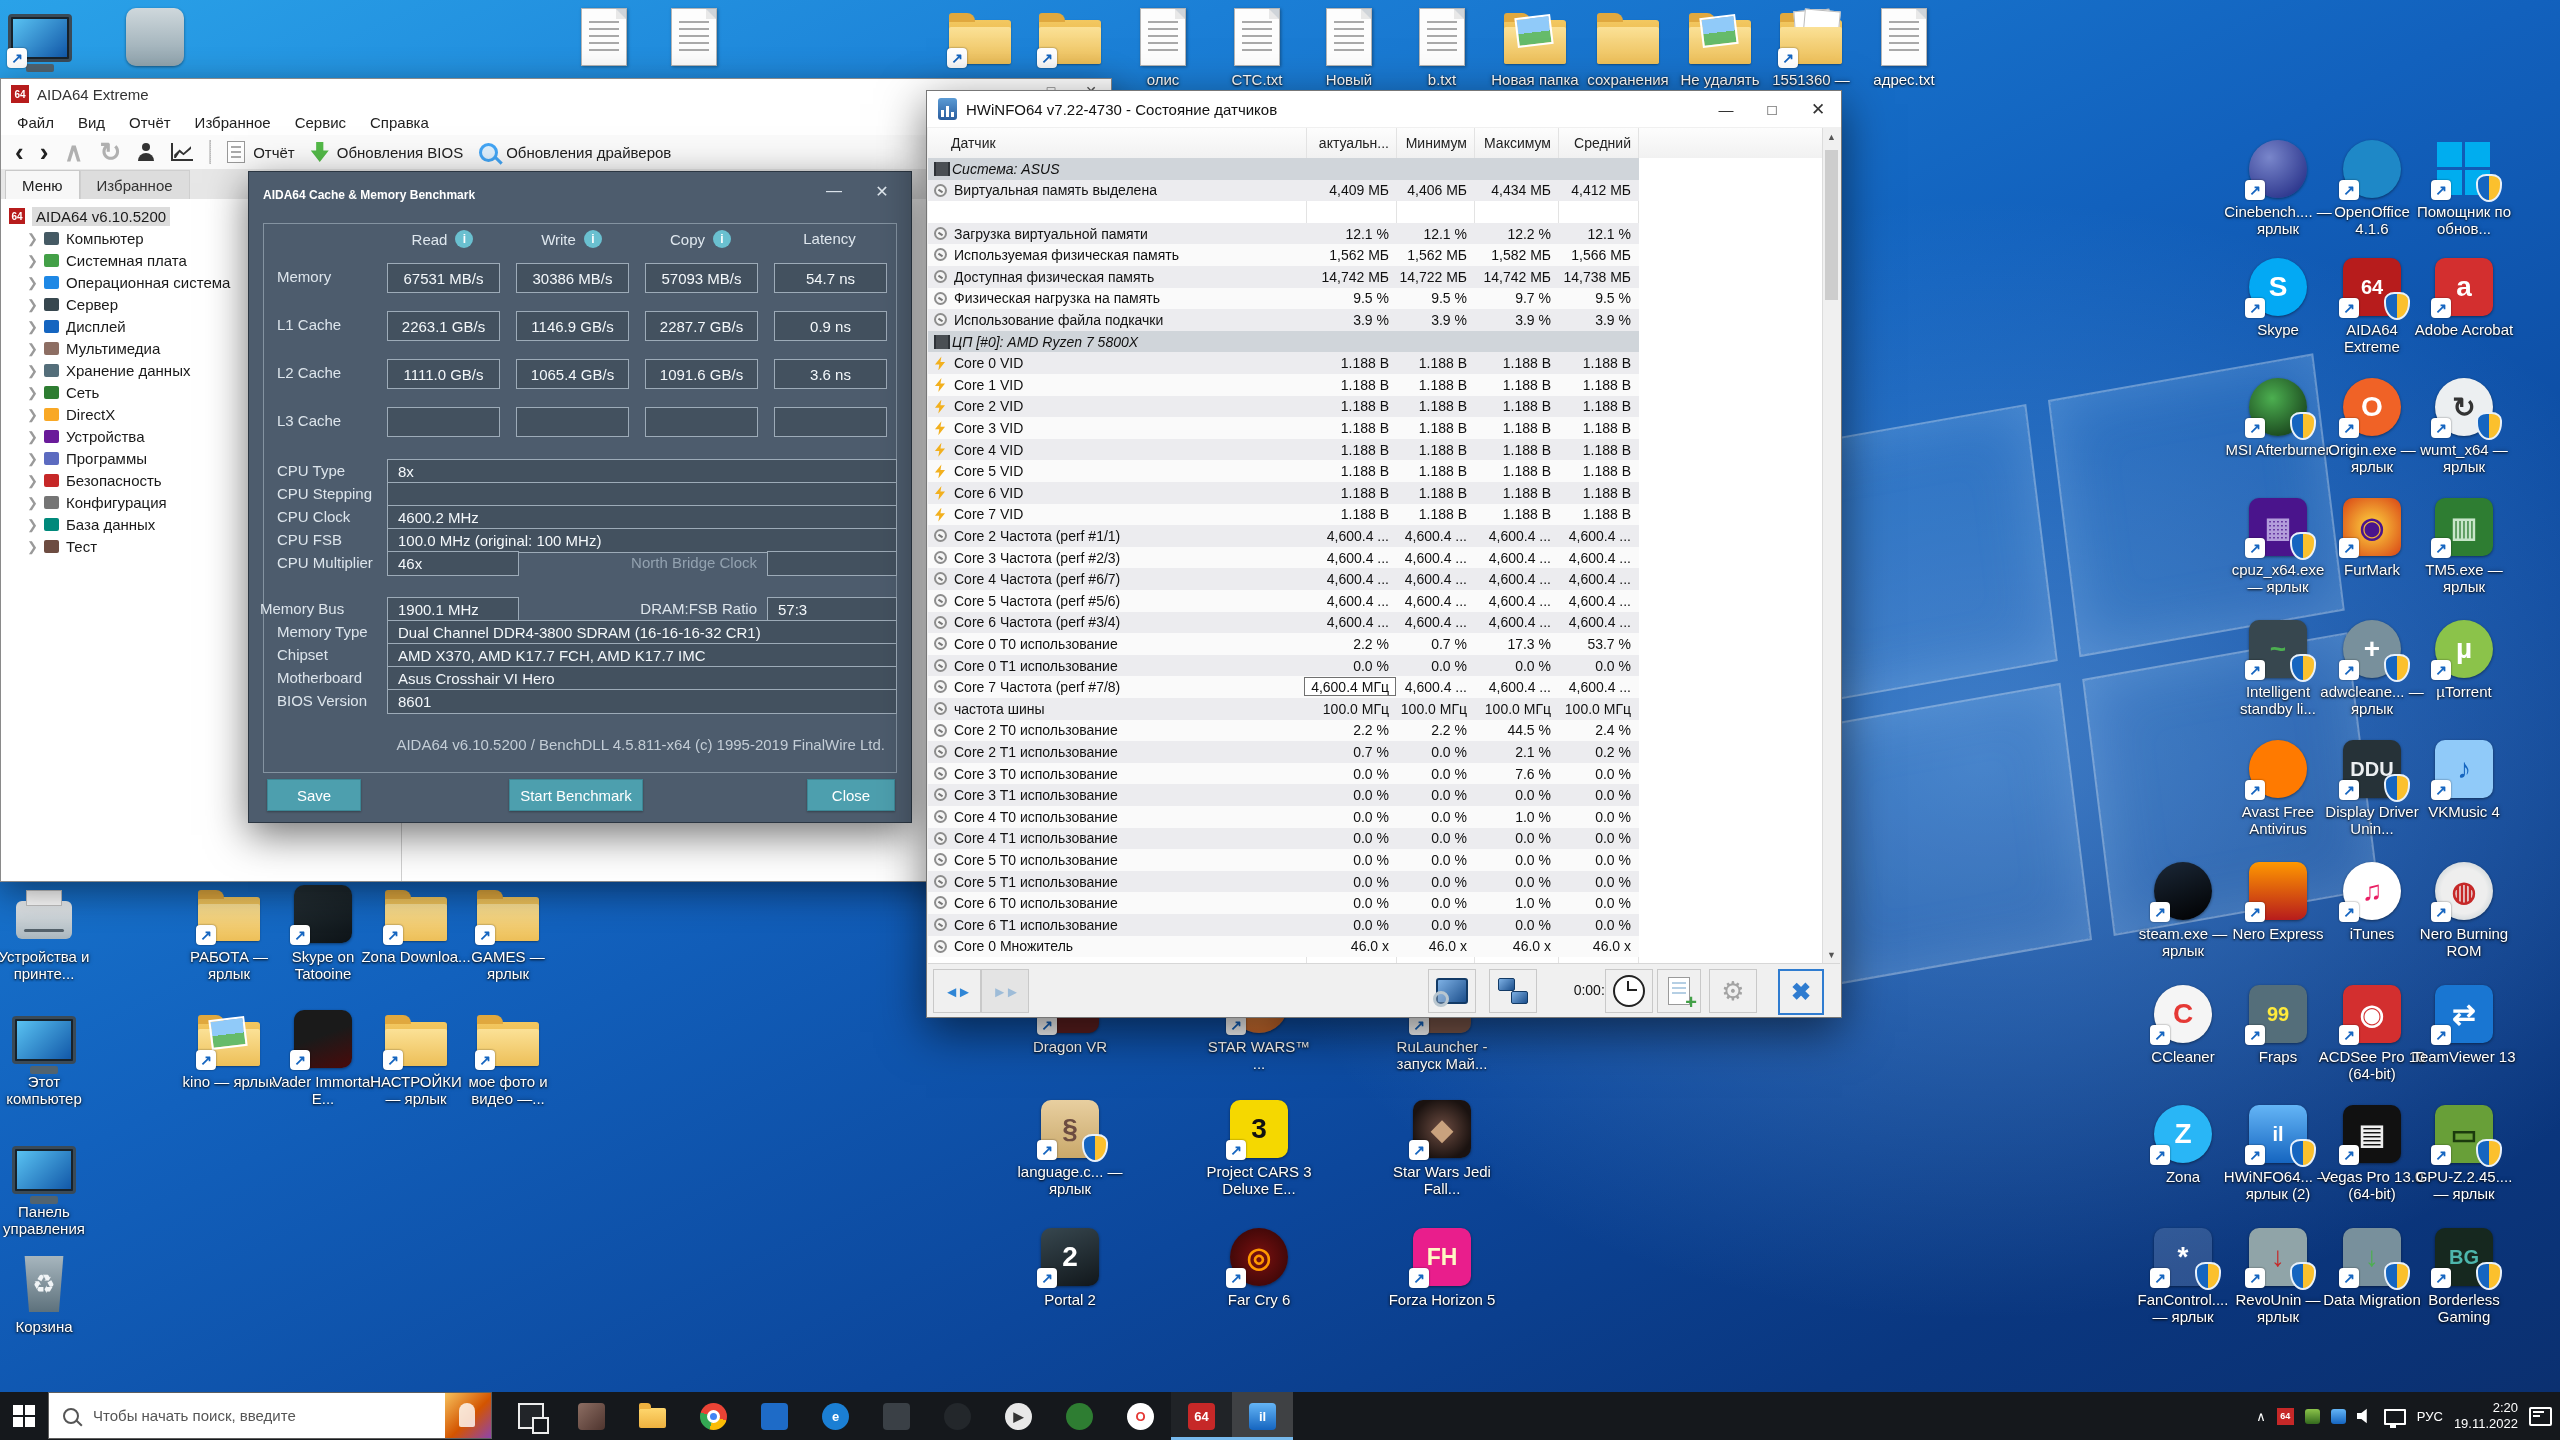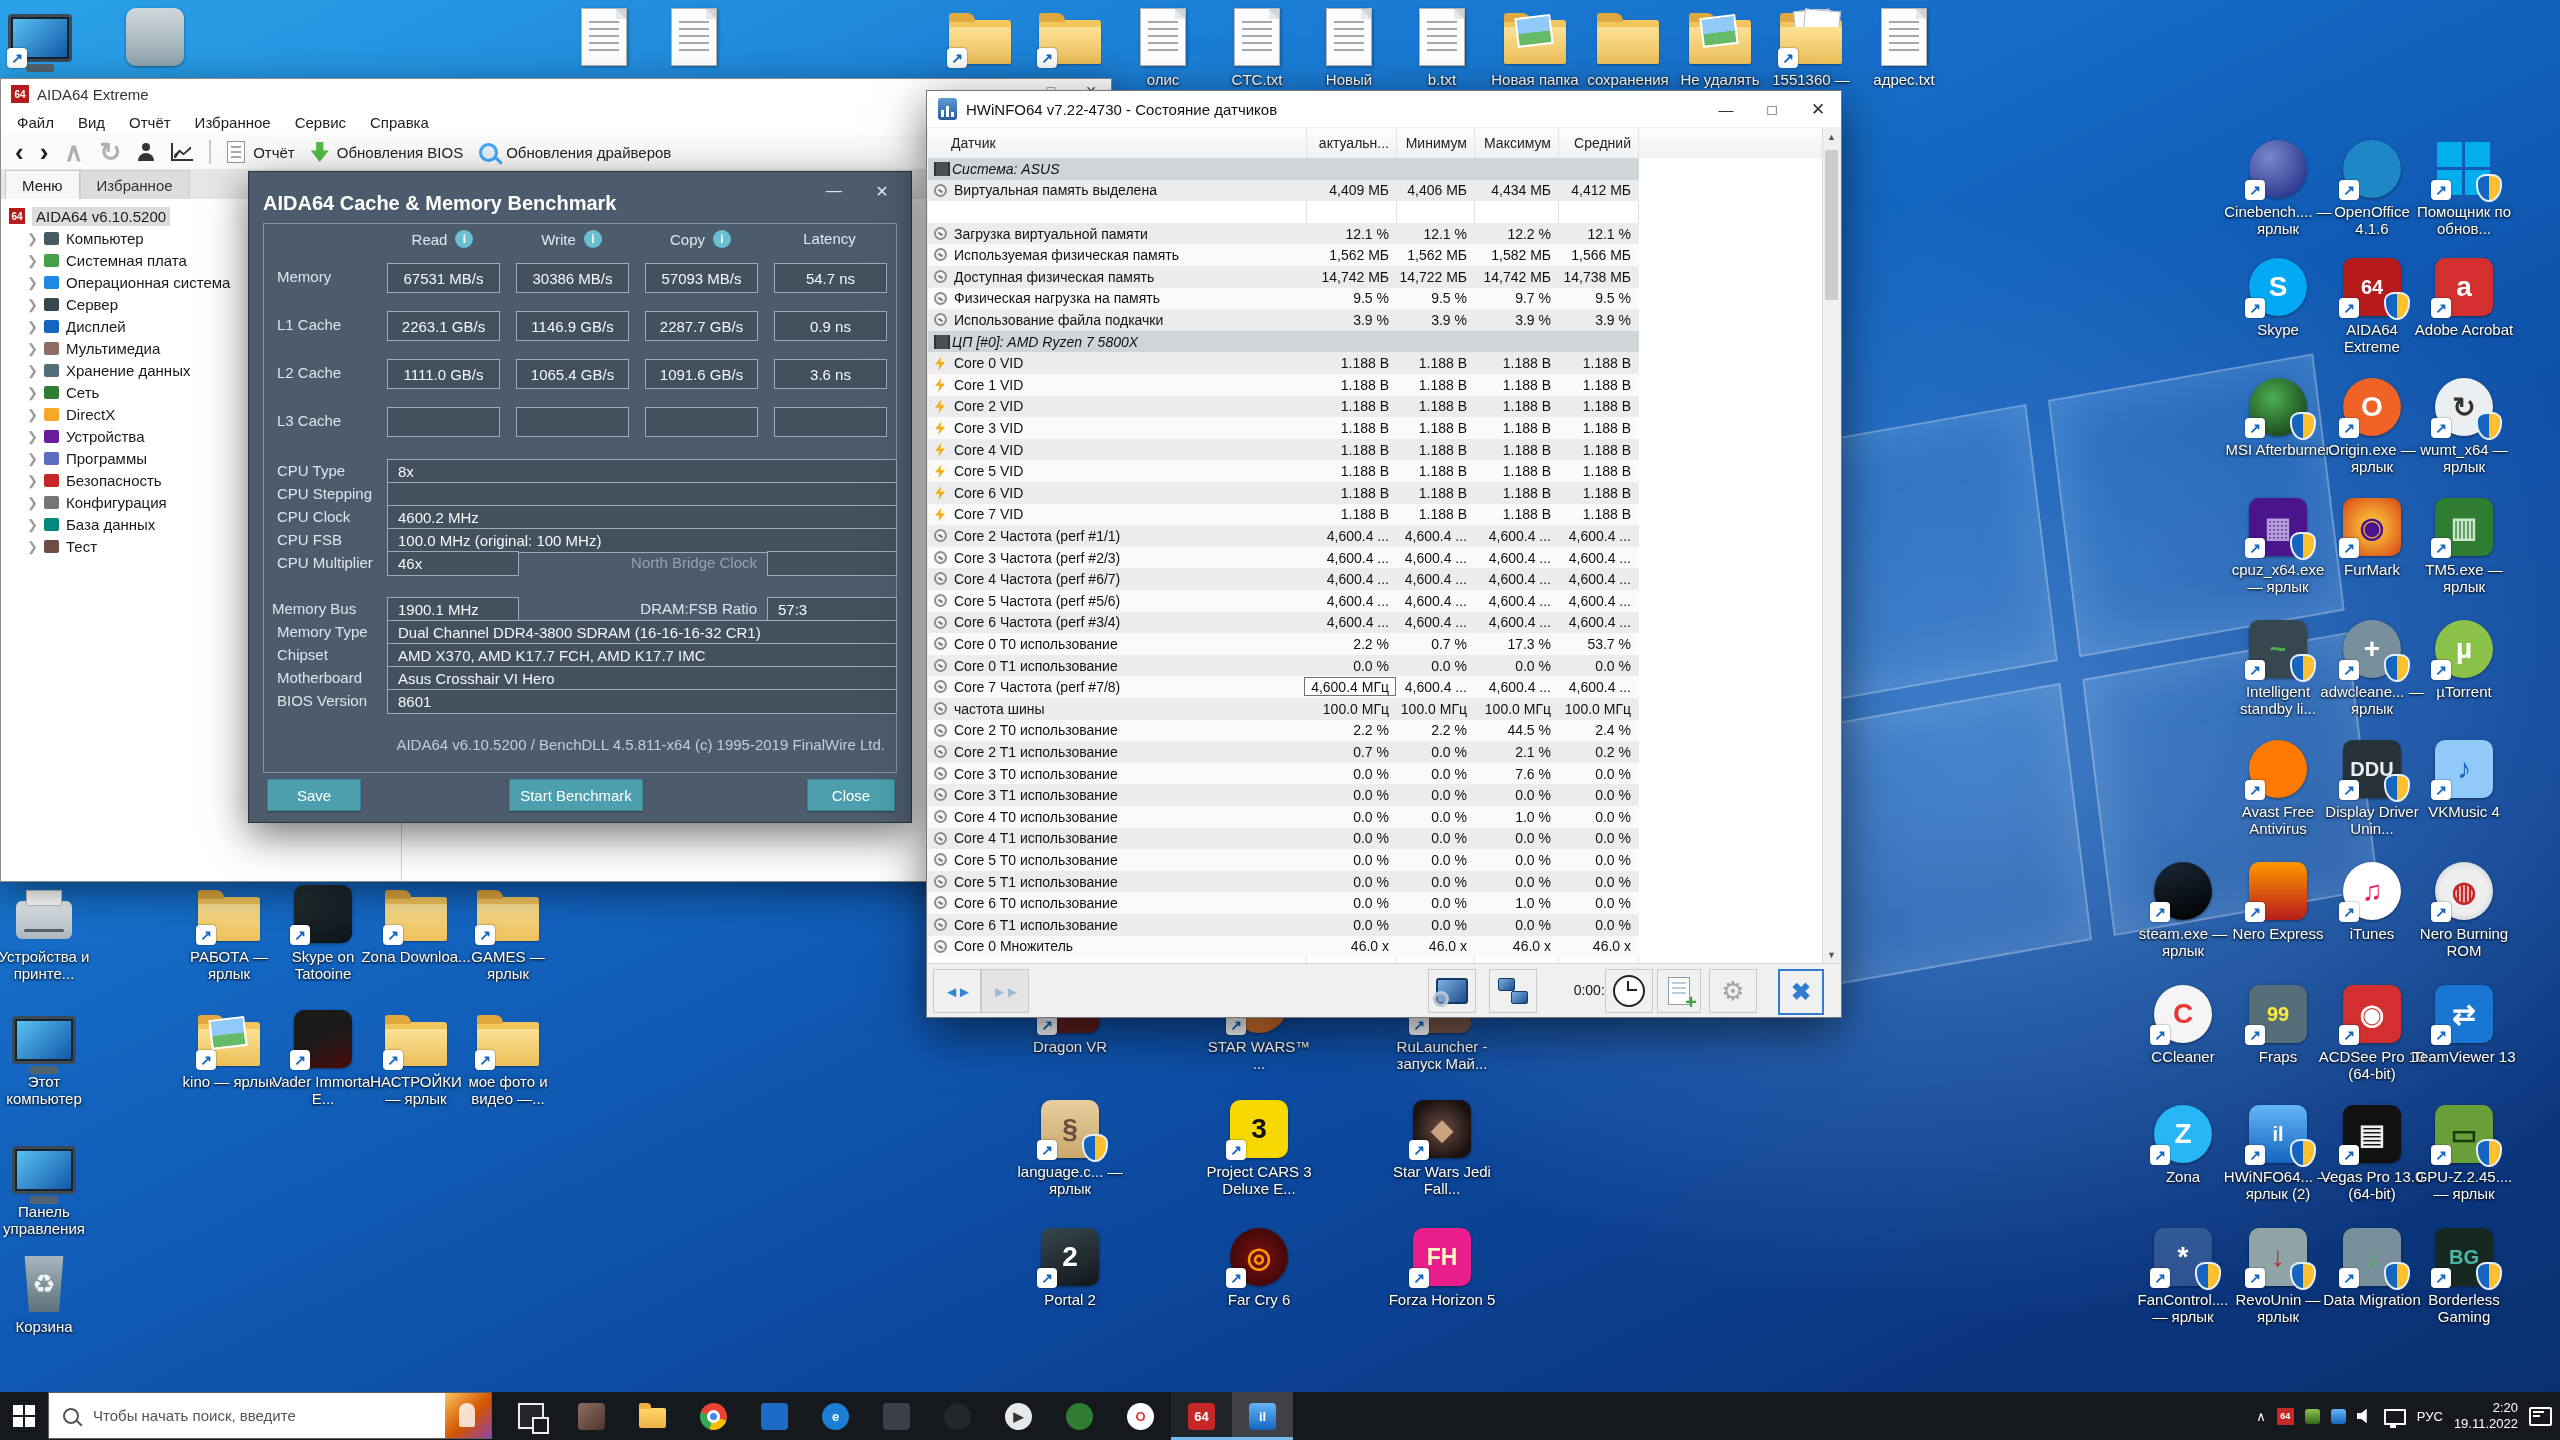--- a/index.html
+++ b/index.html
@@ -81,21 +81,21 @@
   .a-tree{position:absolute;top:120px;left:0;width:400px;bottom:0;background:#fff;border-right:1px solid #d0d0d0;}
   .a-content{position:absolute;left:401px;top:120px;right:0;bottom:0;background:#fff;}
   .tr-row{position:absolute;left:0;height:22px;display:flex;align-items:center;gap:7px;font-size:15px;color:#1a1a1a;padding-left:26px;white-space:nowrap;}
   .tr-row .chev{color:#9a9a9a;font-size:13px;width:10px;}
   .tr-row .tic{width:15px;height:13px;border-radius:2px;flex:0 0 auto;}
   .tr-root{padding-left:8px;}
   .tr-root .rootlbl{background:#dcdcdc;padding:1px 4px;}
   
   .bench{position:absolute;left:248px;top:171px;width:662px;height:650px;background:#4d5c6d;border:1px solid #2b3642;
     box-shadow:0 12px 38px rgba(0,0,0,.55);z-index:20;color:#e9eff5;}
-  .bd-title{height:38px;display:flex;align-items:center;padding:12px 14px;font-size:20px;font-weight:bold;color:#fff;}
+  .bd-title{height:38px;display:flex;align-items:center;padding:4px 14px;font-size:12px;font-weight:bold;color:#fff;}
   .bd-min,.bd-close{position:absolute;top:8px;width:26px;height:22px;display:flex;align-items:center;justify-content:center;color:#dfe7ee;font-size:16px;}
   .bd-min{right:64px;} .bd-close{right:16px;}
   .dpanel{position:absolute;left:14px;top:51px;right:14px;height:548px;border:1px solid #8493a1;}
   .dhead{position:absolute;font-size:15px;color:#dfe7ee;display:flex;align-items:center;gap:8px;}
   .dinfo{width:18px;height:18px;border-radius:50%;background:#6ac0d0;color:#fff;font-size:12px;font-weight:bold;
     display:inline-flex;align-items:center;justify-content:center;font-style:normal;}
   .dlbl{position:absolute;font-size:15px;color:#dde5ec;}
   .dlbl.dim{color:#93a2b0;}
   .bx{position:absolute;background:#43515f;border:1px solid #9dabb8;color:#f4f8fb;font-size:15px;
     display:flex;align-items:center;justify-content:center;white-space:nowrap;overflow:hidden;}
@@ -876,21 +876,21 @@
         <div class="dlbl" style="left:28px;top:313px">CPU Stepping</div>
         <div class="bx left" style="left:138px;top:310px;width:498px;height:23px"></div>
         <div class="dlbl" style="left:28px;top:336px">CPU Clock</div>
         <div class="bx left" style="left:138px;top:333px;width:498px;height:23px">4600.2 MHz</div>
         <div class="dlbl" style="left:28px;top:359px">CPU FSB</div>
         <div class="bx left" style="left:138px;top:356px;width:498px;height:23px">100.0 MHz  (original: 100 MHz)</div>
         <div class="dlbl" style="left:28px;top:382px">CPU Multiplier</div>
         <div class="bx left" style="left:138px;top:379px;width:120px;height:23px">46x</div>
         <div class="dlbl dim" style="left:300px;width:208px;top:382px;text-align:right">North Bridge Clock</div>
         <div class="bx left" style="left:518px;top:379px;width:118px;height:23px"></div>
-        <div class="dlbl" style="left:23px;top:428px">Memory Bus</div>
+        <div class="dlbl" style="left:11px;top:428px">Memory Bus</div>
         <div class="bx left" style="left:138px;top:425px;width:120px;height:23px">1900.1 MHz</div>
         <div class="dlbl" style="left:300px;width:208px;top:428px;text-align:right">DRAM:FSB Ratio</div>
         <div class="bx left" style="left:518px;top:425px;width:118px;height:23px">57:3</div>
         <div class="dlbl" style="left:28px;top:451px">Memory Type</div>
         <div class="bx left" style="left:138px;top:448px;width:498px;height:23px">Dual Channel DDR4-3800 SDRAM  (16-16-16-32 CR1)</div>
         <div class="dlbl" style="left:28px;top:474px">Chipset</div>
         <div class="bx left" style="left:138px;top:471px;width:498px;height:23px">AMD X370, AMD K17.7 FCH, AMD K17.7 IMC</div>
         <div class="dlbl" style="left:28px;top:497px">Motherboard</div>
         <div class="bx left" style="left:138px;top:494px;width:498px;height:23px">Asus Crosshair VI Hero</div>
         <div class="dlbl" style="left:28px;top:520px">BIOS Version</div>

